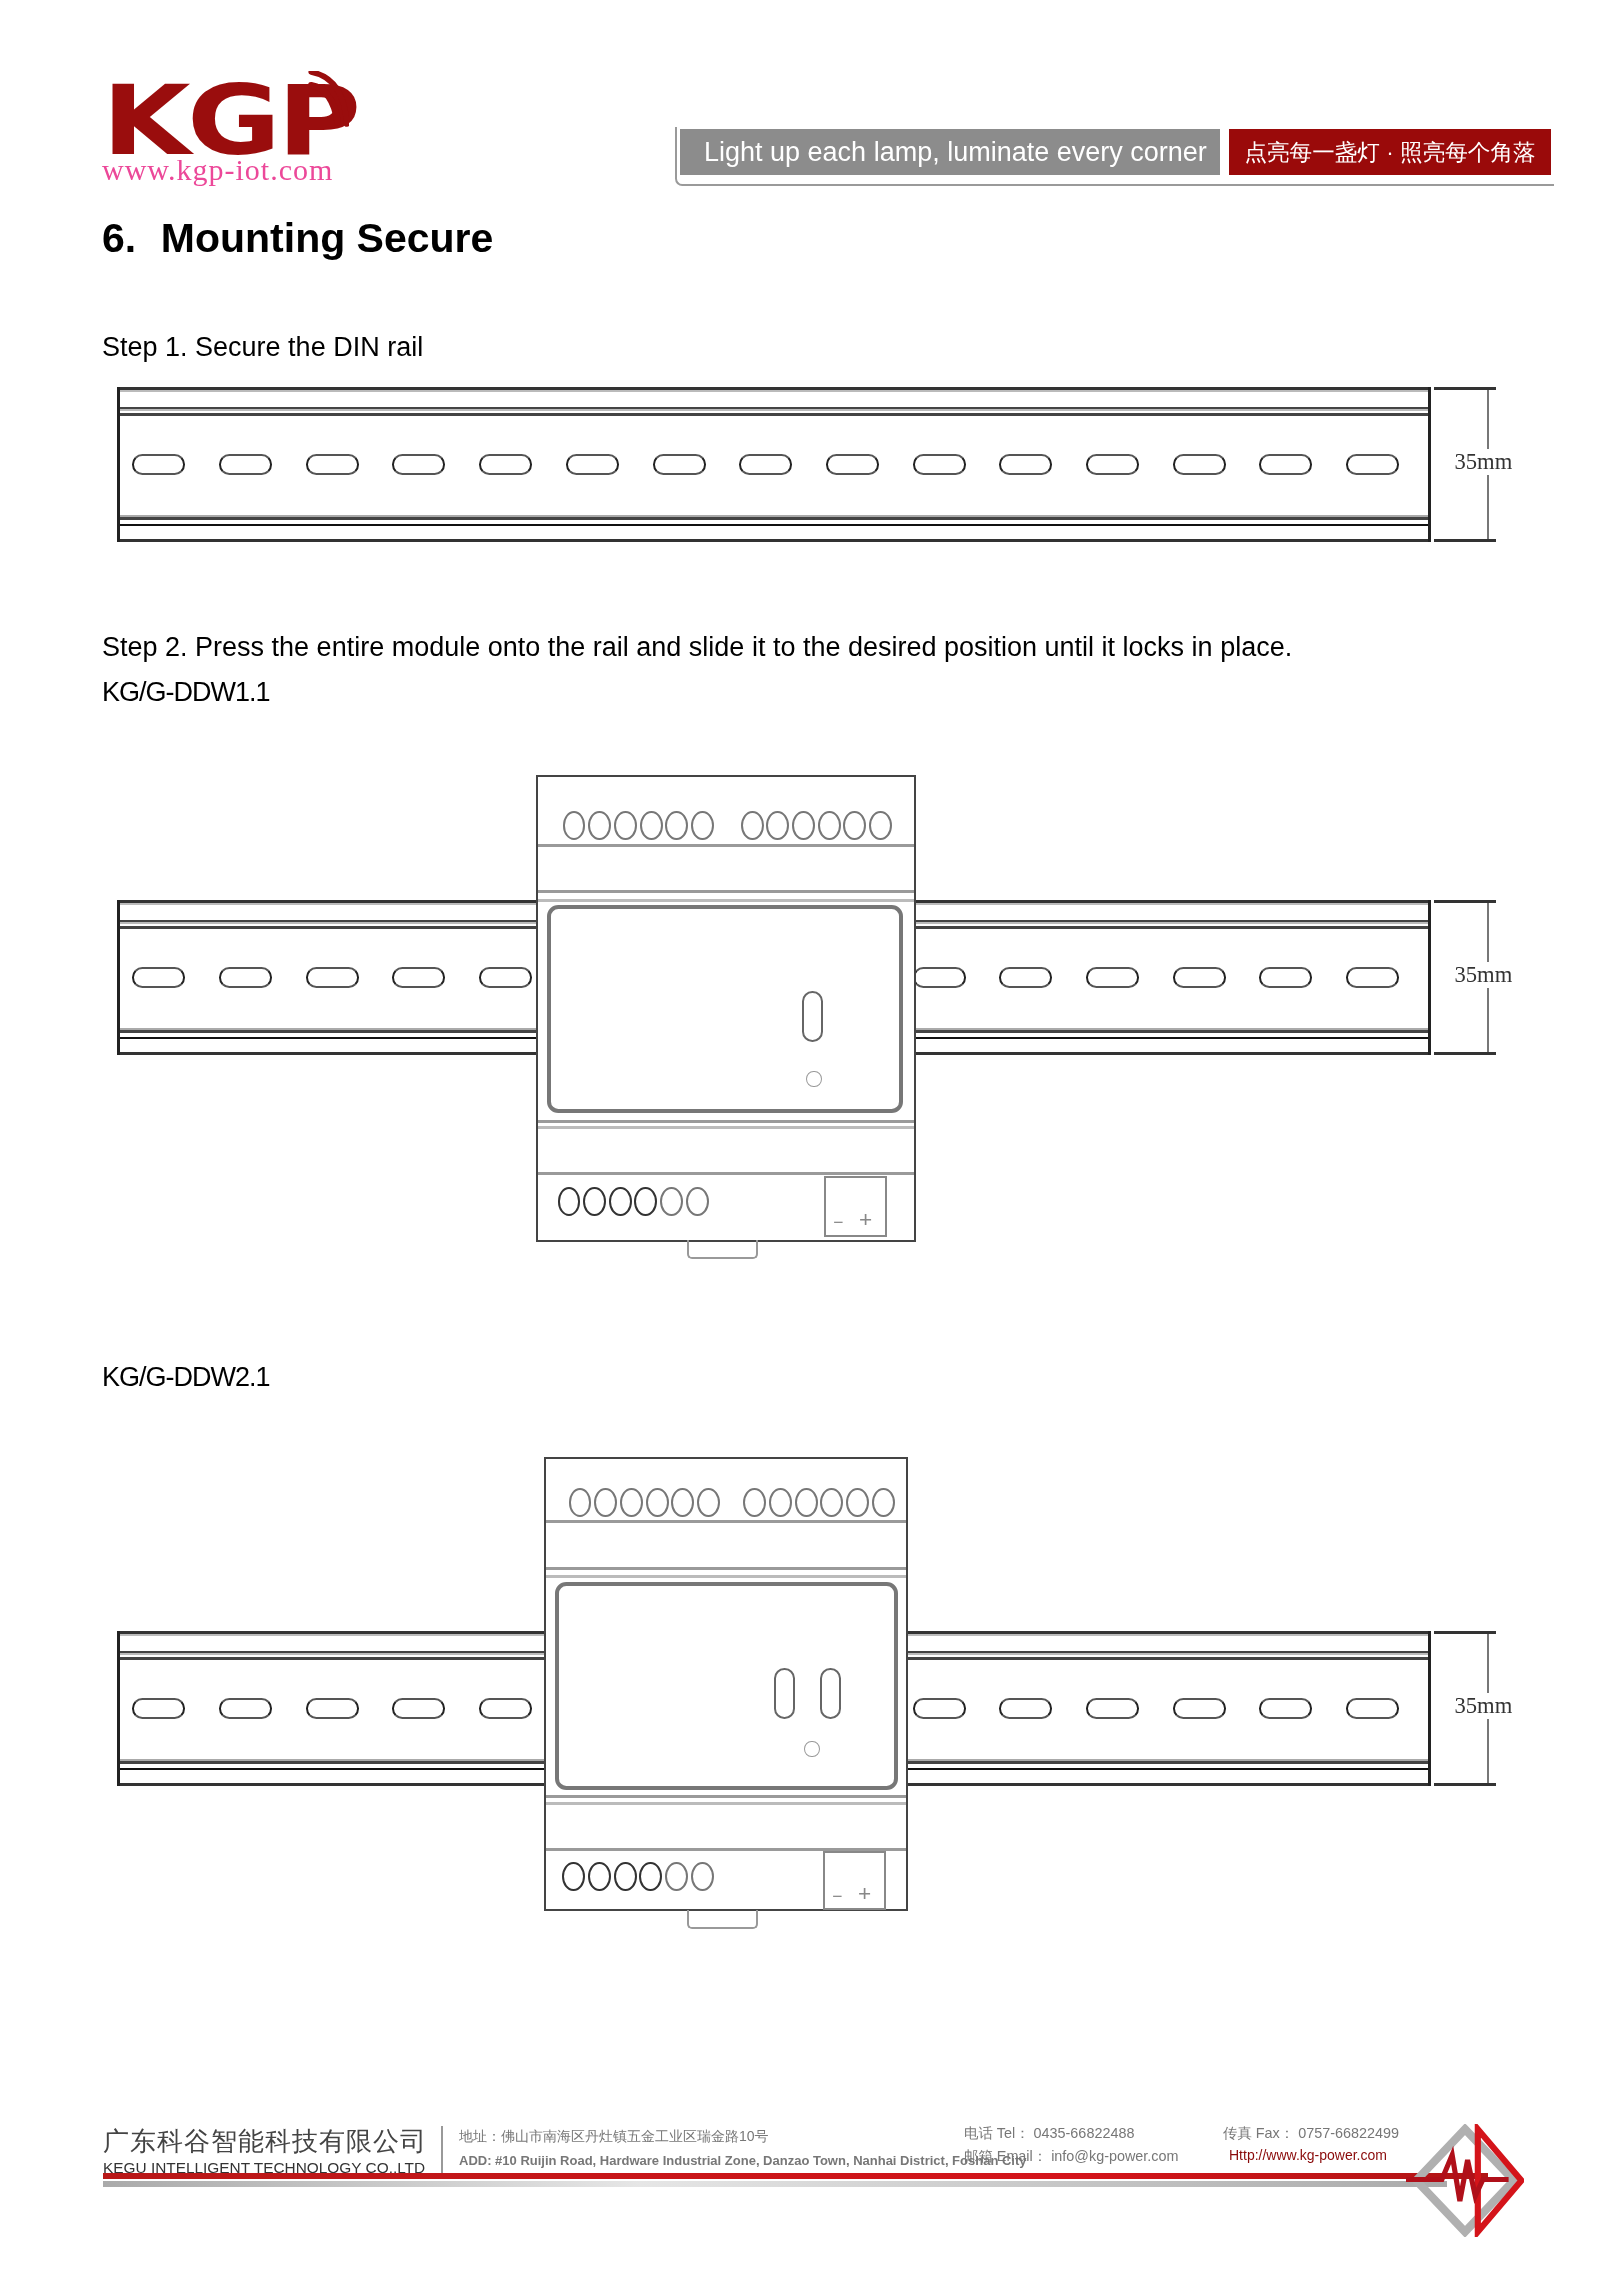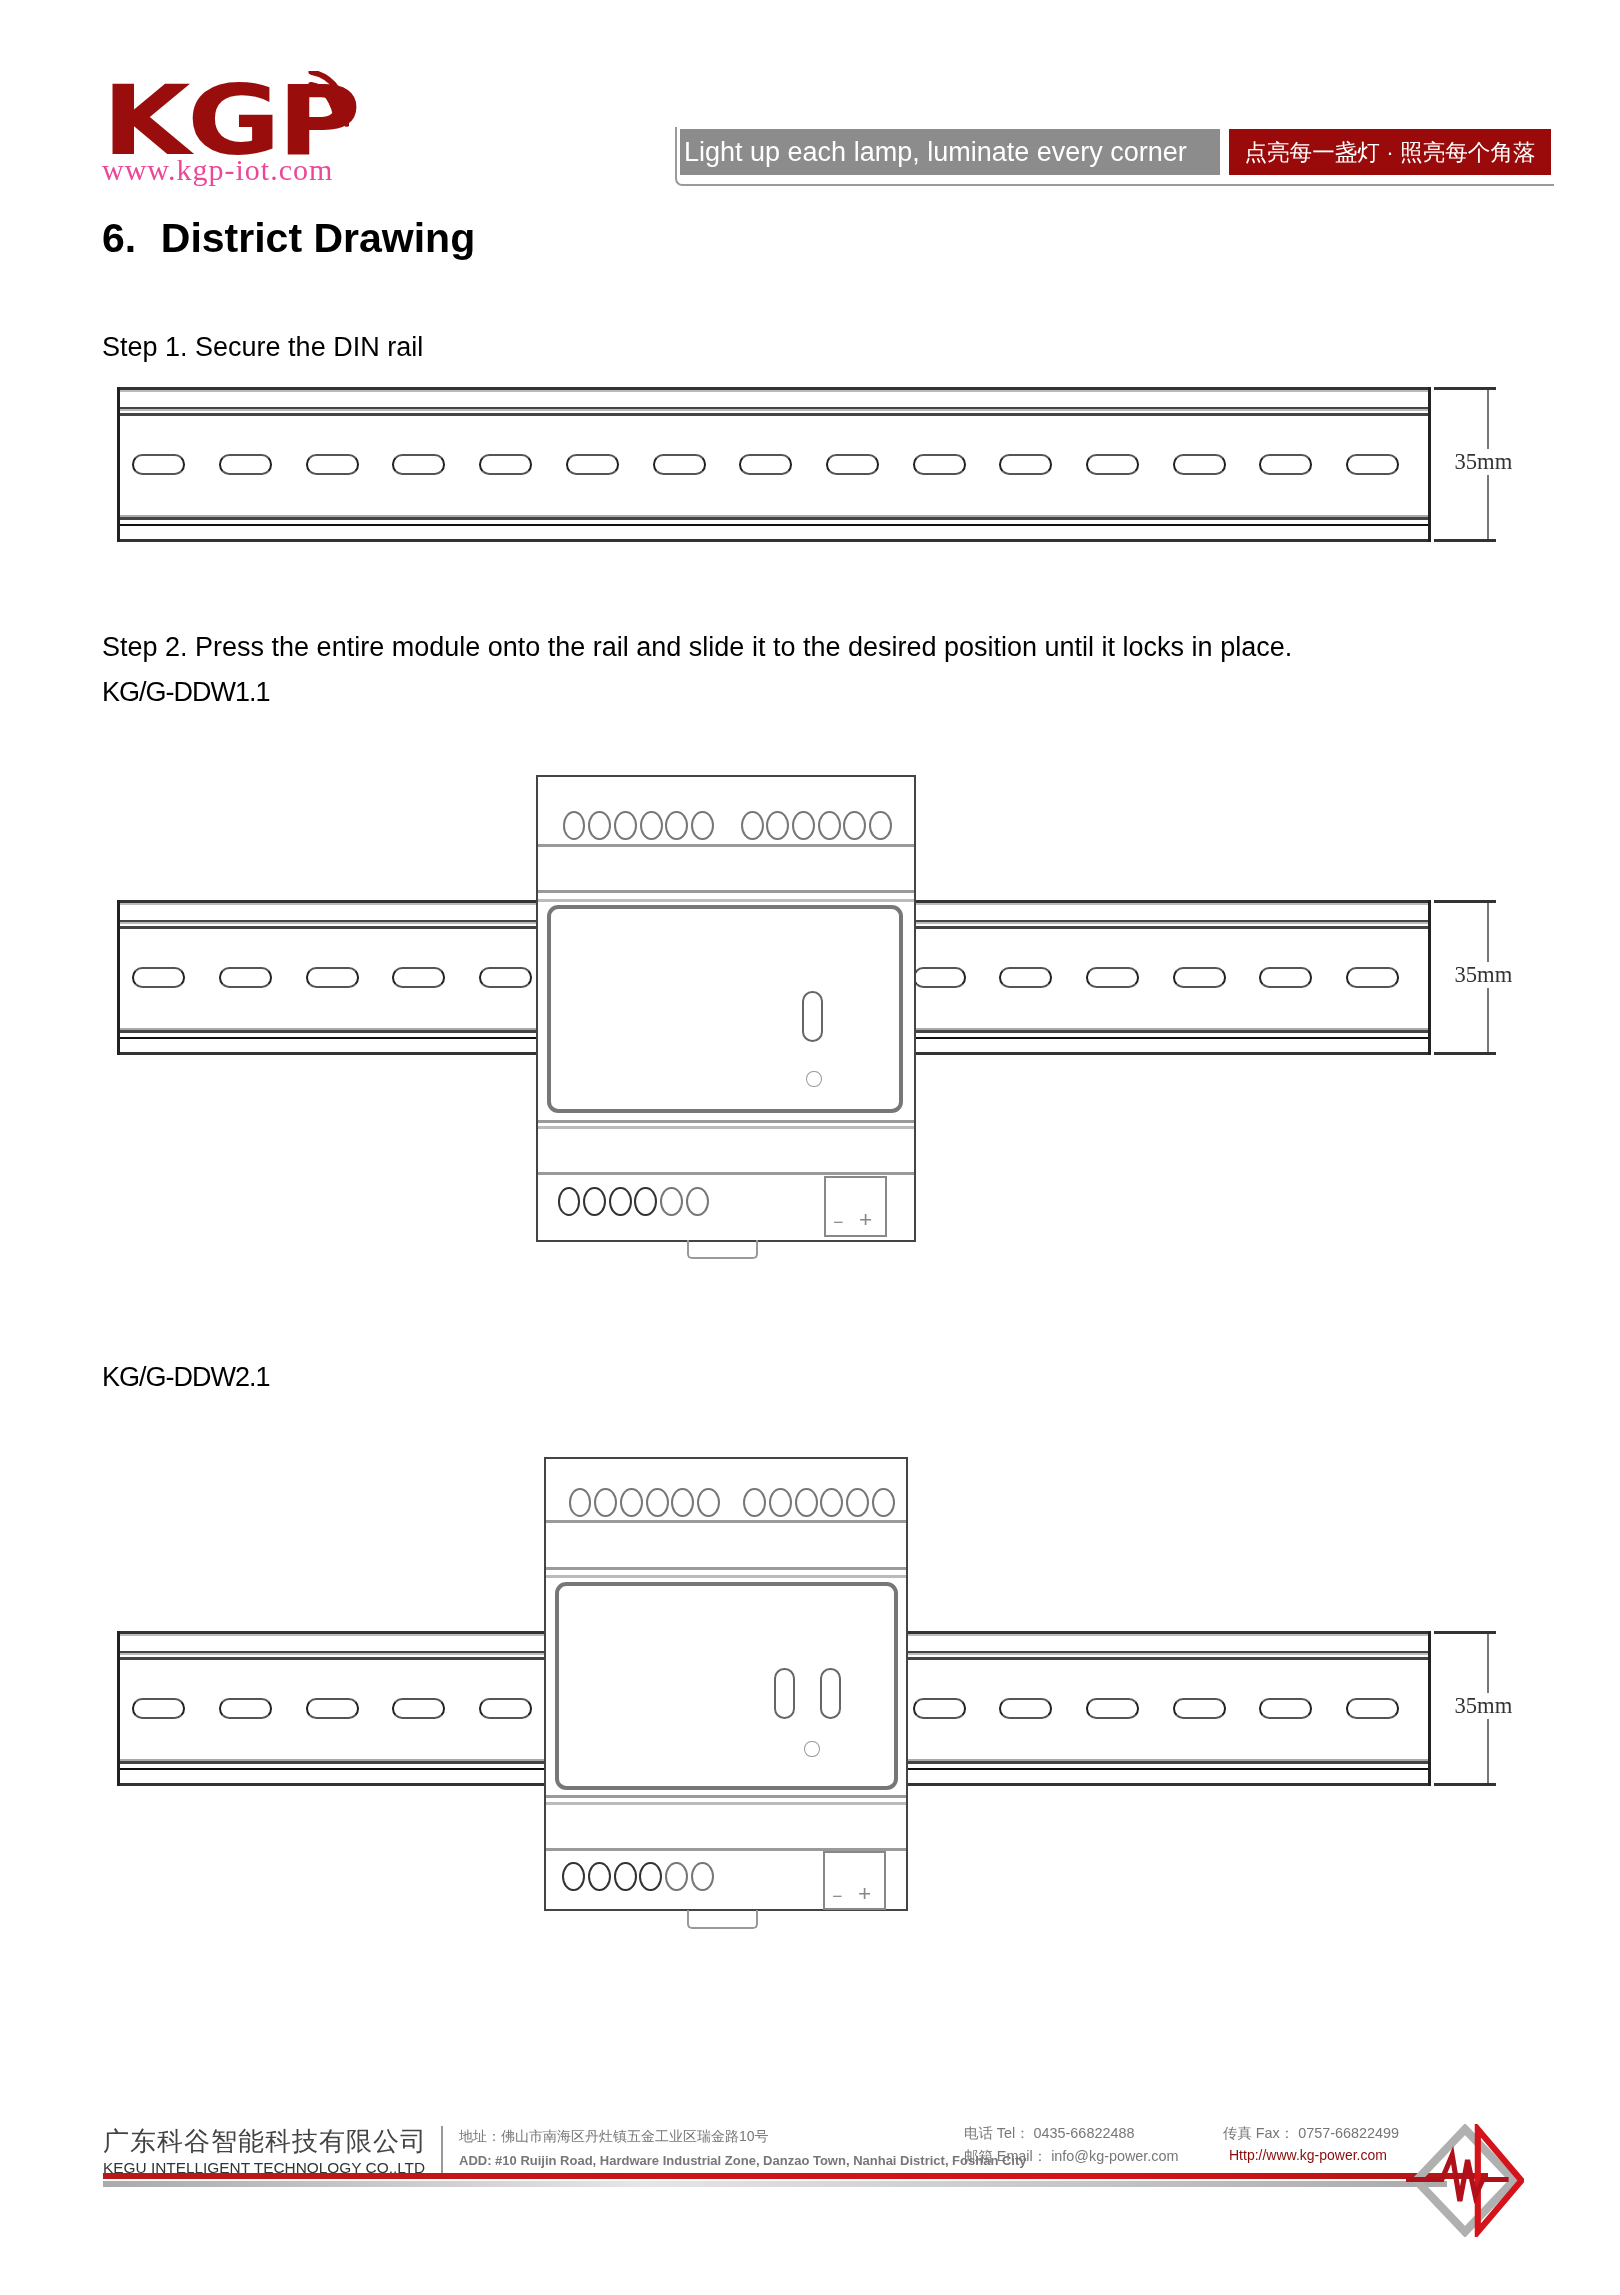--- a/index.html
+++ b/index.html
@@ -7,21 +7,21 @@
          font-family:"Liberation Sans", sans-serif; color:#000; }
   .abs { position:absolute; }
 
   
   .logo-text { left:102px; top:72px; font-family:"DejaVu Sans", sans-serif; font-weight:bold;
                font-size:97px; letter-spacing:-3.1px; color:#9a0d0d; line-height:1; transform:scaleX(1.18); transform-origin:left top; }
   .logo-url { left:102px; top:153px; font-family:Liberation Serif, serif; font-size:30px; color:#ec4899; letter-spacing:1px; }
   .banner-frame { left:675px; top:127px; width:877px; height:57px;
                   border-left:2.1px solid #9a9a9a; border-bottom:2.6px solid #9a9a9a; border-radius:0 0 0 7.2px; }
   .banner-grey { left:680px; top:129px; width:540px; height:46px; background:#8c8c8c; color:#fff;
-                 font-size:27px; display:flex; align-items:center; padding-left:4px; box-sizing:border-box; }
+                 font-size:27px; display:flex; align-items:center; padding-left:24px; box-sizing:border-box; }
   .banner-red { left:1229px; top:129px; width:322px; height:46px; background:#9a0a0a; color:#fff;
                 font-size:22.6px; display:flex; align-items:center; justify-content:center; }
 
   .h1 { left:102px; top:215px; font-size:41px; font-weight:bold; }
   .h1 .num { margin-right:24.6px; }
   .p { left:102px; font-size:27px; }
 
   
   .rail { position:absolute; }
   .rail .line { position:absolute; left:0; right:0; }
@@ -64,21 +64,21 @@
   <path d="M6 28 Q48 36 58 100" stroke="#9a0d0d" stroke-width="13" fill="none" stroke-linecap="round"></path>
   <path d="M6 2 Q70 14 76 104" stroke="#9a0d0d" stroke-width="11" fill="none" stroke-linecap="round"></path>
 </svg>
 <div class="abs logo-url">www.kgp-iot.com</div>
 
 <div class="abs banner-frame"></div>
 <div class="abs banner-grey">Light up each lamp, luminate every corner</div>
 <div class="abs banner-red">点亮每一盏灯 · 照亮每个角落</div>
 
 <div class="abs h1">
-  <span class="num">6.</span><span>District Drawing</span>
+  <span class="num">6.</span><span>Mounting Secure</span>
 </div>
 
 <div class="abs p" style="top:292px;margin-top:40px;">Step 1. Secure the DIN rail</div>
 
 <div class="rail" style="left:117px;top:387px;width:1314px;height:155px;">
   <div class="line" style="top:0;height:3.1px;background:#333;border-left:2.6px solid #222;"></div>
   <div class="line" style="top:3.1px;height:2.1px;background:#bbb;"></div>
   <div class="line" style="top:19.5px;height:2.6px;background:#444;"></div>
   <div class="line" style="top:22px;height:2.1px;background:#bbb;"></div>
   <div class="line" style="top:26px;height:2.6px;background:#444;"></div>

